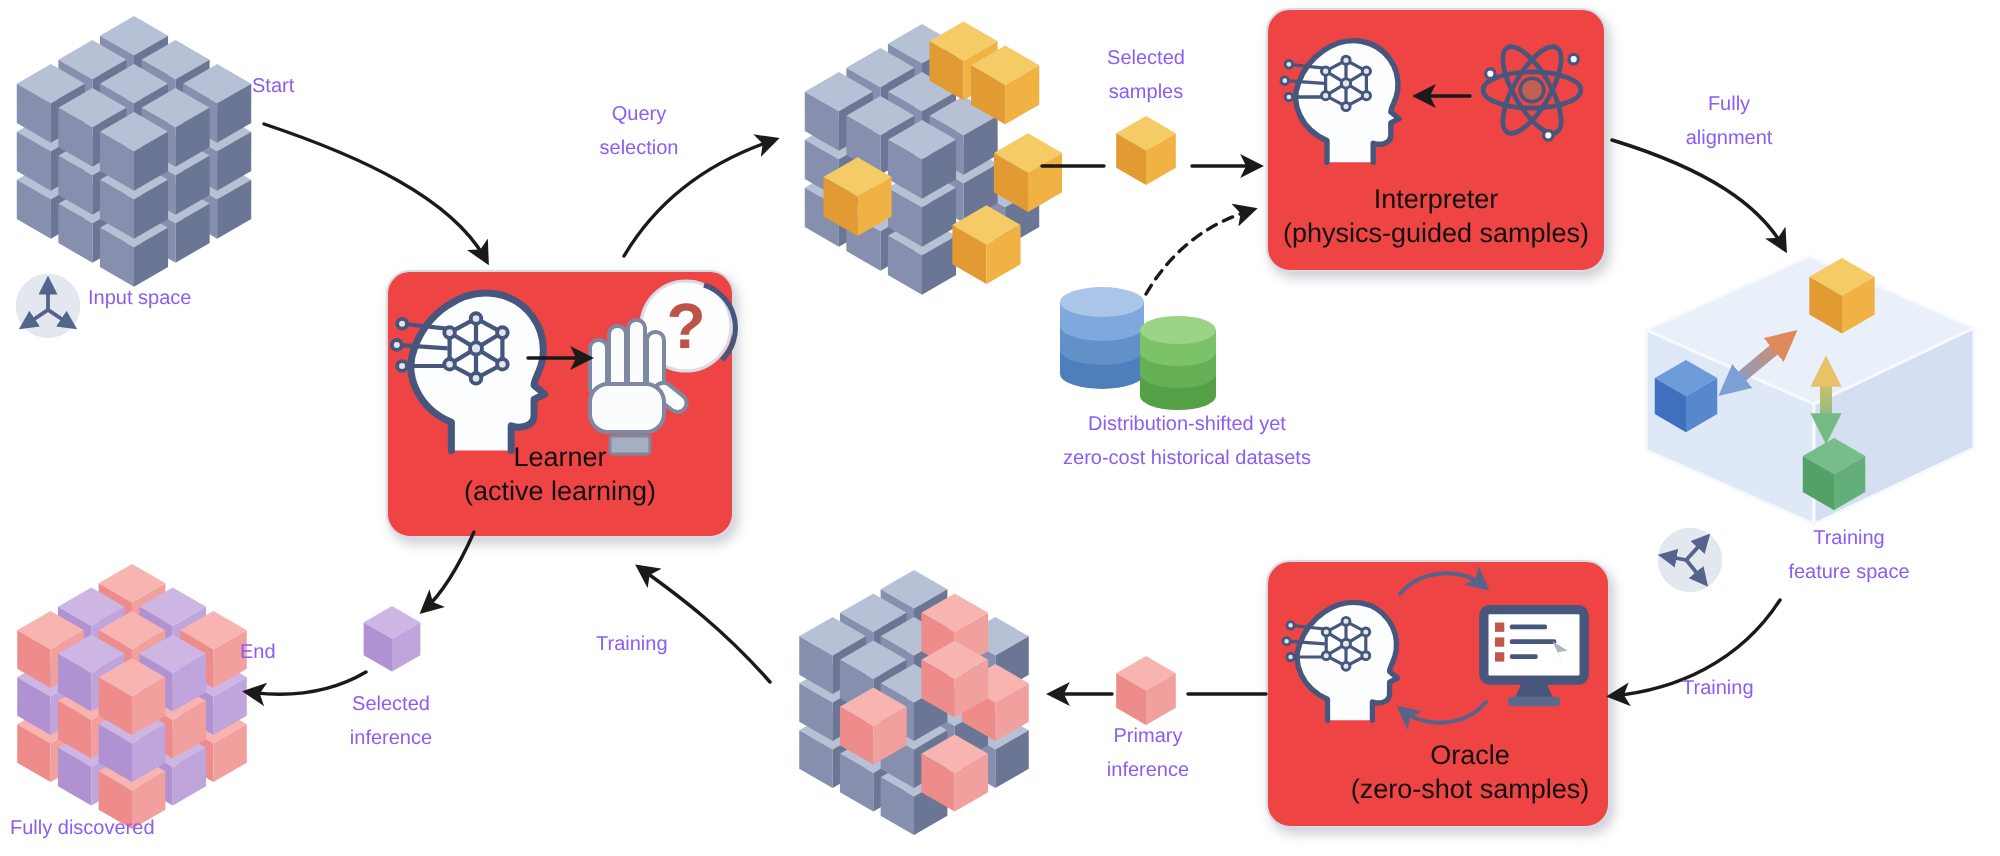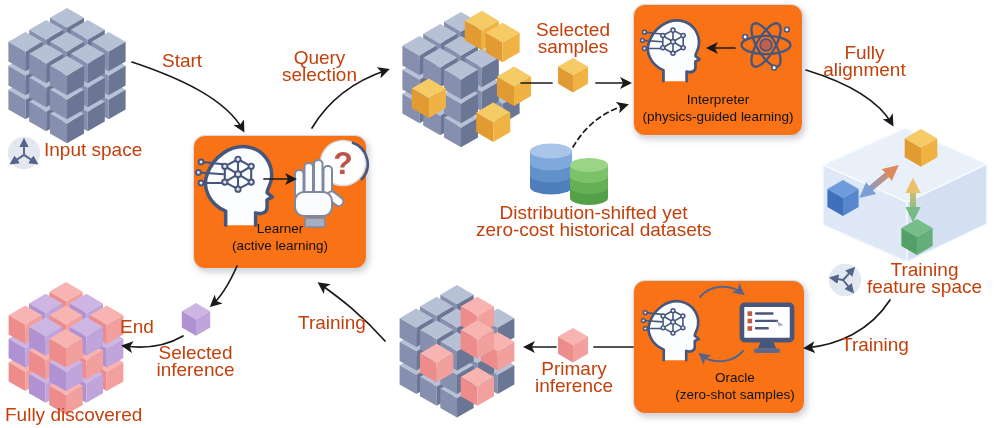--- a/index.html
+++ b/index.html
@@ -1,21 +1,21 @@
 <!DOCTYPE html>
 <html><head>
 <meta charset="utf-8">
 <style>
   html,body{margin:0;padding:0;background:#fff;}
   .canvas{position:relative;width:1000px;height:428px;background:#fff;overflow:hidden;
           font-family:"Liberation Sans",sans-serif;color:#111;}
-  .panel{position:absolute;background:#f97316;border:1px solid #D7DCE4;border-radius:12px;
+  .panel{position:absolute;background:#ef4444;border:1px solid #D7DCE4;border-radius:12px;
          box-shadow:2px 3px 6px rgba(70,80,100,.28);z-index:1;}
   .ptitle{position:absolute;left:0;width:100%;text-align:center;font-size:13.5px;line-height:17px;color:#111;}
-  .lbl{position:absolute;font-size:19px;line-height:16.5px;color:#c2410c;white-space:nowrap;z-index:6;}
+  .lbl{position:absolute;font-size:10px;line-height:16.5px;color:#8b5cf6;white-space:nowrap;z-index:6;}
   .lbl.center{text-align:center;}
   .ico{position:absolute;z-index:4;}
   #cube-layer,#arrow-layer{position:absolute;left:0;top:0;z-index:5;pointer-events:none;}
   #cube-layer{z-index:3;}
   .bgfig{position:absolute;z-index:2;}
 </style>
 </head>
 <body>
 
 <svg width="0" height="0" style="position:absolute">
@@ -47,21 +47,21 @@
 
   <div class="panel" style="left:193px;top:135px;width:172px;height:132px;">
     <div class="ptitle" style="top:84px;">
       <div>Learner</div>
       <div>(active learning)</div>
     </div>
   </div>
   <div class="panel" style="left:633px;top:4px;width:168px;height:130px;">
     <div class="ptitle" style="top:86px;">
       <div>Interpreter</div>
-      <div>(physics-guided learning)</div>
+      <div>(physics-guided samples)</div>
     </div>
   </div>
   <div class="panel" style="left:633px;top:280px;width:170px;height:132px;">
     <div class="ptitle" style="top:88px;padding-left:16px;">
       <div>Oracle</div>
       <div>(zero-shot samples)</div>
     </div>
   </div>
 
   <svg class="bgfig" style="left:817px;top:124px;" width="176" height="142" viewBox="0 0 176 142">
@@ -480,21 +480,21 @@
       <path d="M183,336 C166,346 146,349 124,346" marker-end="url(#mk)"></path>
     </g>
     <g fill="none" stroke="#54648A" stroke-width="2" stroke-linecap="round">
       <path d="M700,297 C711,284 731,284 742,293" marker-end="url(#ms)"></path>
       <path d="M743,351 C732,364 712,364 701,355" marker-end="url(#ms)"></path>
     </g>
     <line x1="864" y1="194" x2="894" y2="169" stroke="url(#gradDiag)" stroke-width="6" marker-start="url(#mBlue)" marker-end="url(#mOrange)"></line>
     <line x1="913" y1="184" x2="913" y2="216" stroke="url(#gradVert)" stroke-width="6" marker-start="url(#mYellow)" marker-end="url(#mGreen)"></line>
   </svg>
 
-  <div class="lbl" style="left:126px;top:53px;padding-left:36px;">Start</div>
+  <div class="lbl" style="left:126px;top:36px;">Start</div>
   <div class="lbl" style="left:44px;top:142px;">Input space</div>
   <div class="lbl center" style="left:272px;top:50px;width:95px;">
     <div>Query</div>
     <div>selection</div>
   </div>
   <div class="lbl center" style="left:528px;top:22px;width:90px;">
     <div>Selected</div>
     <div>samples</div>
   </div>
   <div class="lbl center" style="left:822px;top:45px;width:85px;">

